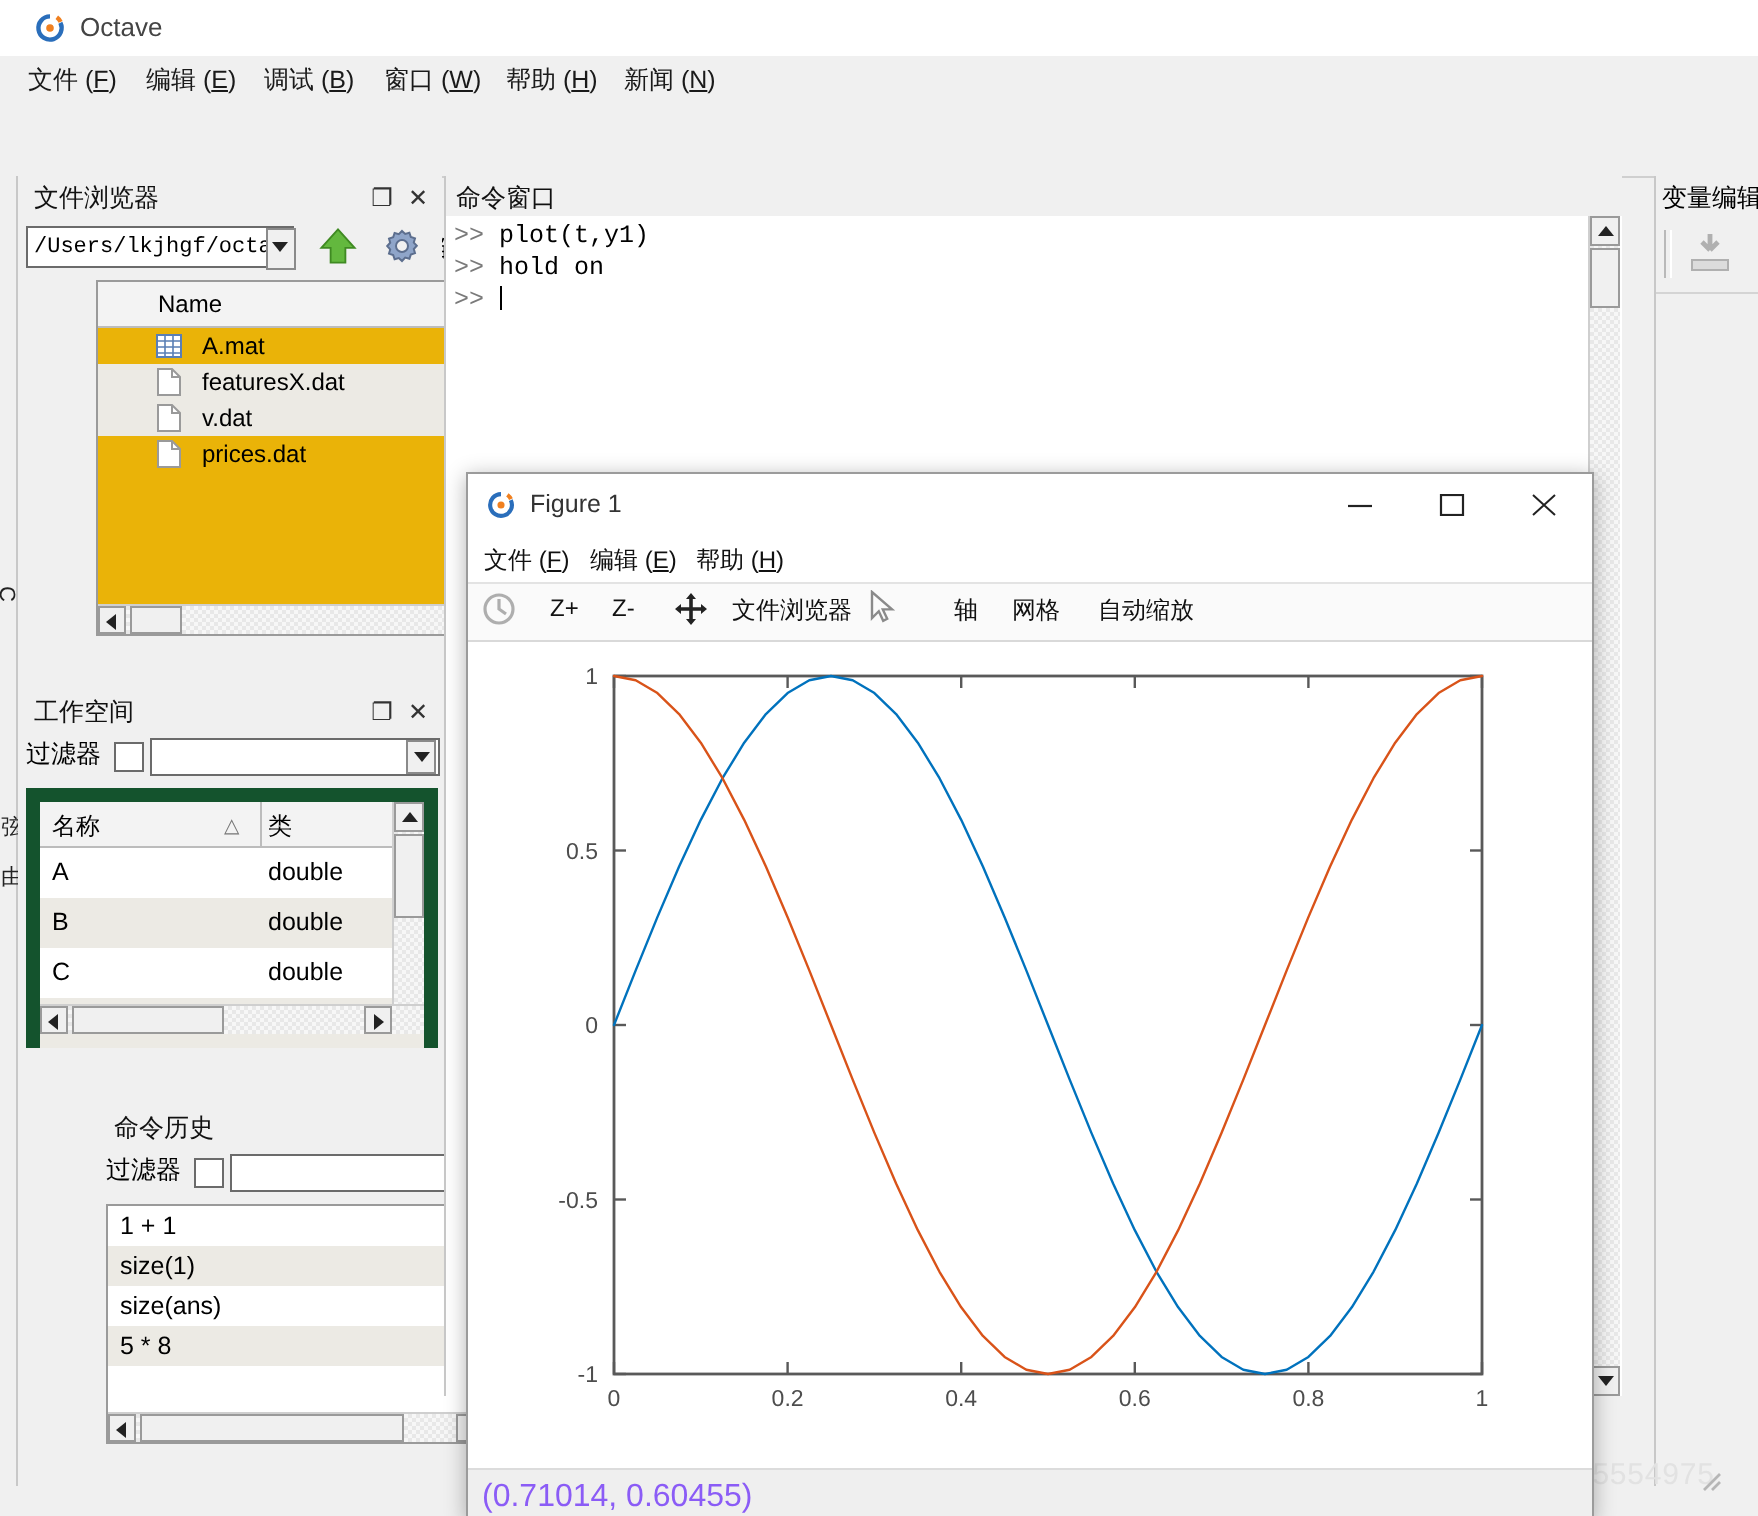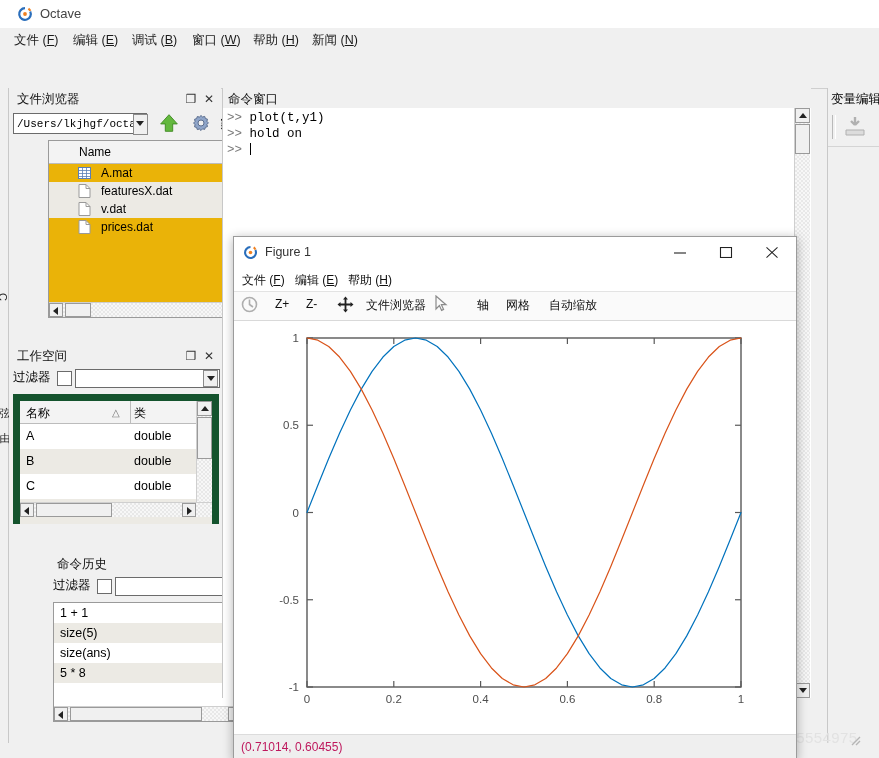--- a/index.html
+++ b/index.html
@@ -114,21 +114,21 @@
   #fig-title-text{position:absolute;left:31px;top:8px;font-size:12.5px;color:#333;}
   .wbtn{position:absolute;top:0;width:46px;height:31px;cursor:pointer;}
   .wbtn svg{position:absolute;left:15px;top:10px;}
   #fig-menu{position:absolute;left:0;top:31px;width:100%;height:23px;background:#fff;border-bottom:1px solid #e3e3e3;}
   .fmenu{position:absolute;top:4px;font-size:12px;color:#111;white-space:nowrap;cursor:default;}
   .fmenu u{text-decoration:underline;}
   #fig-toolbar{position:absolute;left:0;top:55px;width:100%;height:28px;background:#fafafa;border-bottom:1px solid #d9d9d9;}
   .ftb{position:absolute;top:5px;font-size:12px;color:#111;cursor:pointer;white-space:nowrap;}
   #fig-canvas{position:absolute;left:0;top:84px;width:560px;height:404px;background:#fff;}
   #fig-status{position:absolute;left:0;bottom:0;width:100%;height:24px;background:#efefef;border-top:1px solid #dcdcdc;}
-  #fig-status span{position:absolute;left:7px;top:5px;font-size:12px;color:#be185d;}
+  #fig-status span{position:absolute;left:7px;top:5px;font-size:16px;color:#8b5cf6;}
 
   #watermark{position:absolute;left:614px;top:729px;font-size:15px;color:#e2e2e2;letter-spacing:.4px;white-space:nowrap;}
   #resize-grip{position:absolute;right:18px;bottom:12px;width:14px;height:14px;}
 </style>
 </head>
 <body>
 
 <div id="octave-window">
 
   <div id="title-bar">
@@ -351,21 +351,21 @@
 
     <span class="filter-lbl">过滤器</span>
     <div class="filter-cb"></div>
     <div class="filter-box"></div>
     <div class="filter-arrow">
         <span class="arrowD" style="left:3px;top:5px"></span>
       </div>
 
     <div id="ch-list">
       <div class="ch-row">1 + 1</div>
-      <div class="ch-row alt">size(5)</div>
+      <div class="ch-row alt">size(1)</div>
       <div class="ch-row">size(ans)</div>
       <div class="ch-row alt">5 * 8</div>
 
       <div class="vbar">
         <div class="ub">
             <span class="arrowU"></span>
           </div>
         <div class="thumb" style="top:16px;height:22px"></div>
         <div class="db">
             <span class="arrowD"></span>

